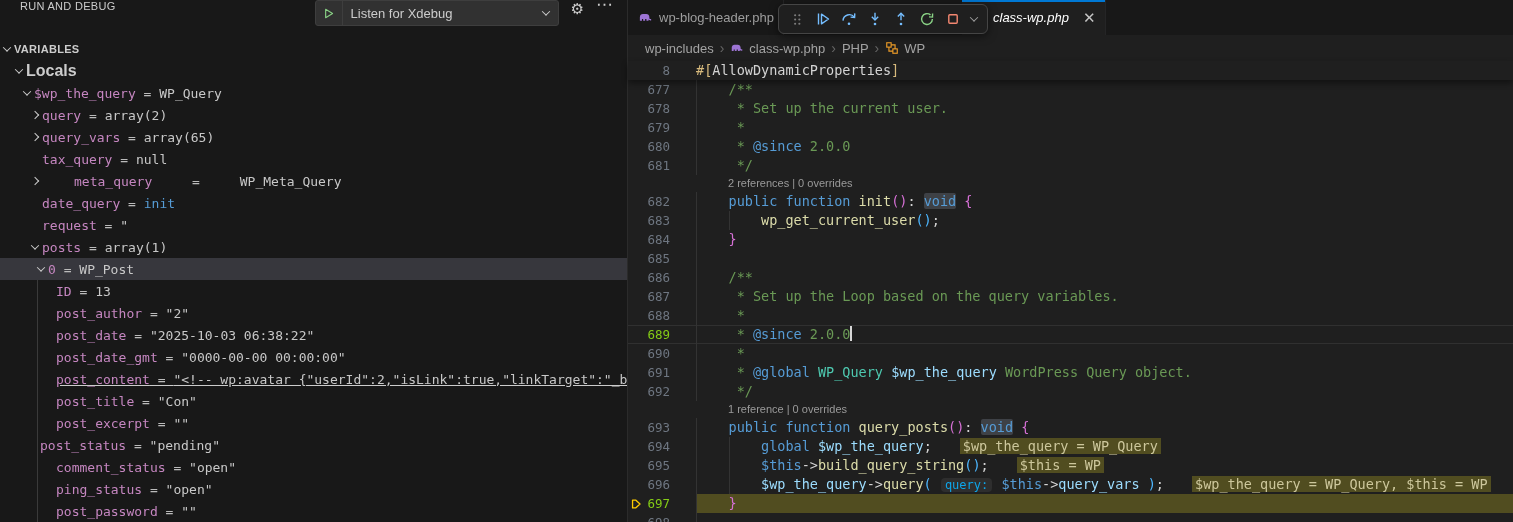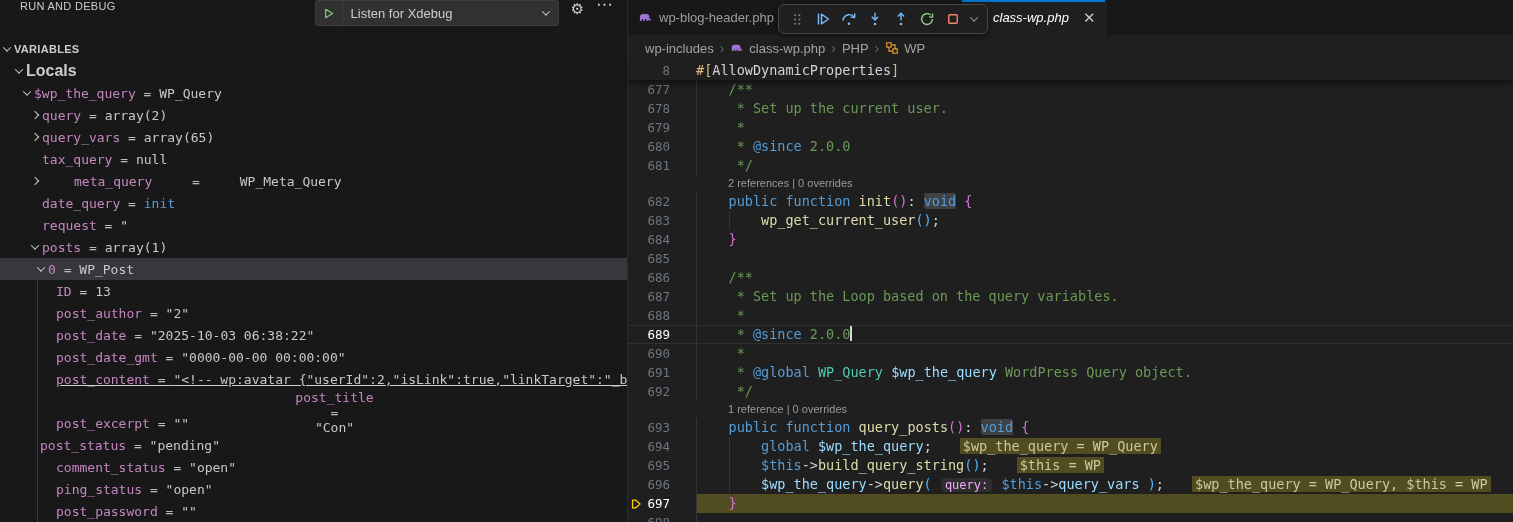--- a/index.html
+++ b/index.html
@@ -73,32 +73,32 @@
 
   .sticky { height:19px; flex:none; display:flex; align-items:stretch; background:#1f1f1f;
             box-shadow:0 3px 6px rgba(0,0,0,.45); position:relative; z-index:5;
             font-family:"DejaVu Sans Mono", monospace; font-size:13.5px; }
 
   .code-area { flex:1; overflow:hidden; font-family:"DejaVu Sans Mono", monospace; font-size:13.5px; }
   .crow { height:19px; display:flex; align-items:stretch; position:relative; }
   .crow.ln-active { box-shadow:inset 0 1px 0 #303030, inset 0 -1px 0 #303030; }
   .glyph { width:16px; flex:none; display:flex; align-items:center; justify-content:center; }
   .lnum { width:26px; flex:none; text-align:right; color:#6e7681; font-size:12.5px; line-height:19px; }
-  .lnum.cur { color:#ffffff; }
+  .lnum.cur { color:#84cc16; }
   .gutpad { width:26px; flex:none; }
   .cline { flex:1; min-width:0; position:relative; white-space:pre; line-height:19px; color:#d4d4d4; }
   .ln-debug .cline { background:var(--debug-line-bg,#514d20); }
   .iguide { position:absolute; top:0; bottom:0; width:1px; background:#333333; }
   .tk { position:relative; }
   .lensrow { height:17px; line-height:17px; padding-left:100px; font-size:11px; color:#9a9a9a;
              font-family:"Liberation Sans", sans-serif; cursor:pointer; }
   .c-com { color:#6a9955; } .c-kw { color:#569cd6; } .c-fn { color:#dcdcaa; }
   .c-var { color:#9cdcfe; } .c-type { color:#4ec9b0; } .c-fg { color:#d4d4d4; }
   .c-b2 { color:#d670d6; } .c-b3 { color:#4db7ff; } .c-attr { color:#d7ba7d; }
-  .c-inlay { background:#2e2e2e; color:#f0abfc; border-radius:4px; padding:0 4px;
+  .c-inlay { background:#2e2e2e; color:#0ea5e9; border-radius:4px; padding:0 4px;
              font-size:12px; margin:0 1px; }
   .tok-hl { background:rgba(110,118,129,.4); border-radius:2px; }
   .dbg-chip { margin-left:28px; background:var(--debug-line-bg,#514d20);
               color:var(--inline-value-fg,#cdc79c); padding:0 3px; }
   .cursor { display:inline-block; width:1.5px; height:15px; background:#d7d7d7;
             vertical-align:-2px; }
 </style>
 </head>
 <body>
 
@@ -226,21 +226,21 @@
           <span class="teq"> = </span>
           <span class="tval">"0000-00-00 00:00:00"</span>
         </div>
         <div class="trow" style="padding-left: 42px; text-decoration: underline;">
           <div class="tguide"></div>
           <span class="cvslot"></span>
           <span class="tname">post_content</span>
           <span class="teq"> = </span>
           <span class="tval">"&lt;!-- wp:avatar {"userId":2,"isLink":true,"linkTarget":"_blank"} /--&gt;"</span>
         </div>
-        <div class="trow" style="padding-left: 42px; flex-direction: column;">
+        <div class="trow" style="padding-left: 42px;">
           <div class="tguide"></div>
           <span class="cvslot"></span>
           <span class="tname">post_title</span>
           <span class="teq"> = </span>
           <span class="tval">"Con"</span>
         </div>
         <div class="trow" style="padding-left: 42px;">
           <div class="tguide"></div>
           <span class="cvslot"></span>
           <span class="tname">post_excerpt</span>

